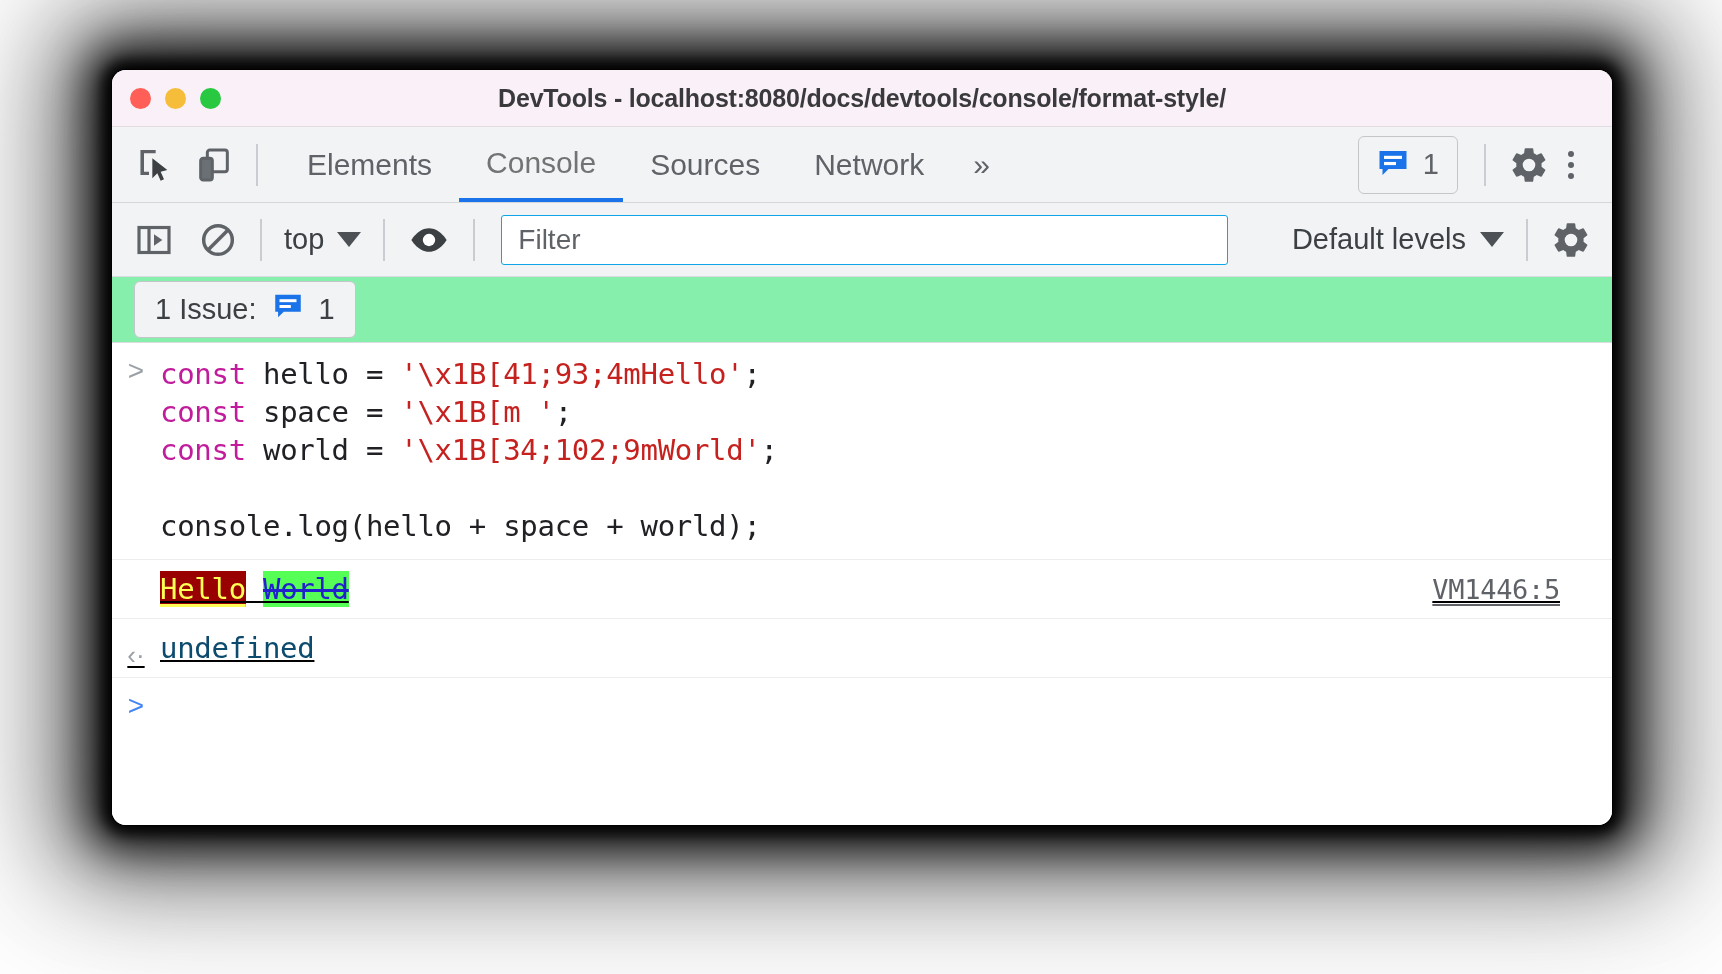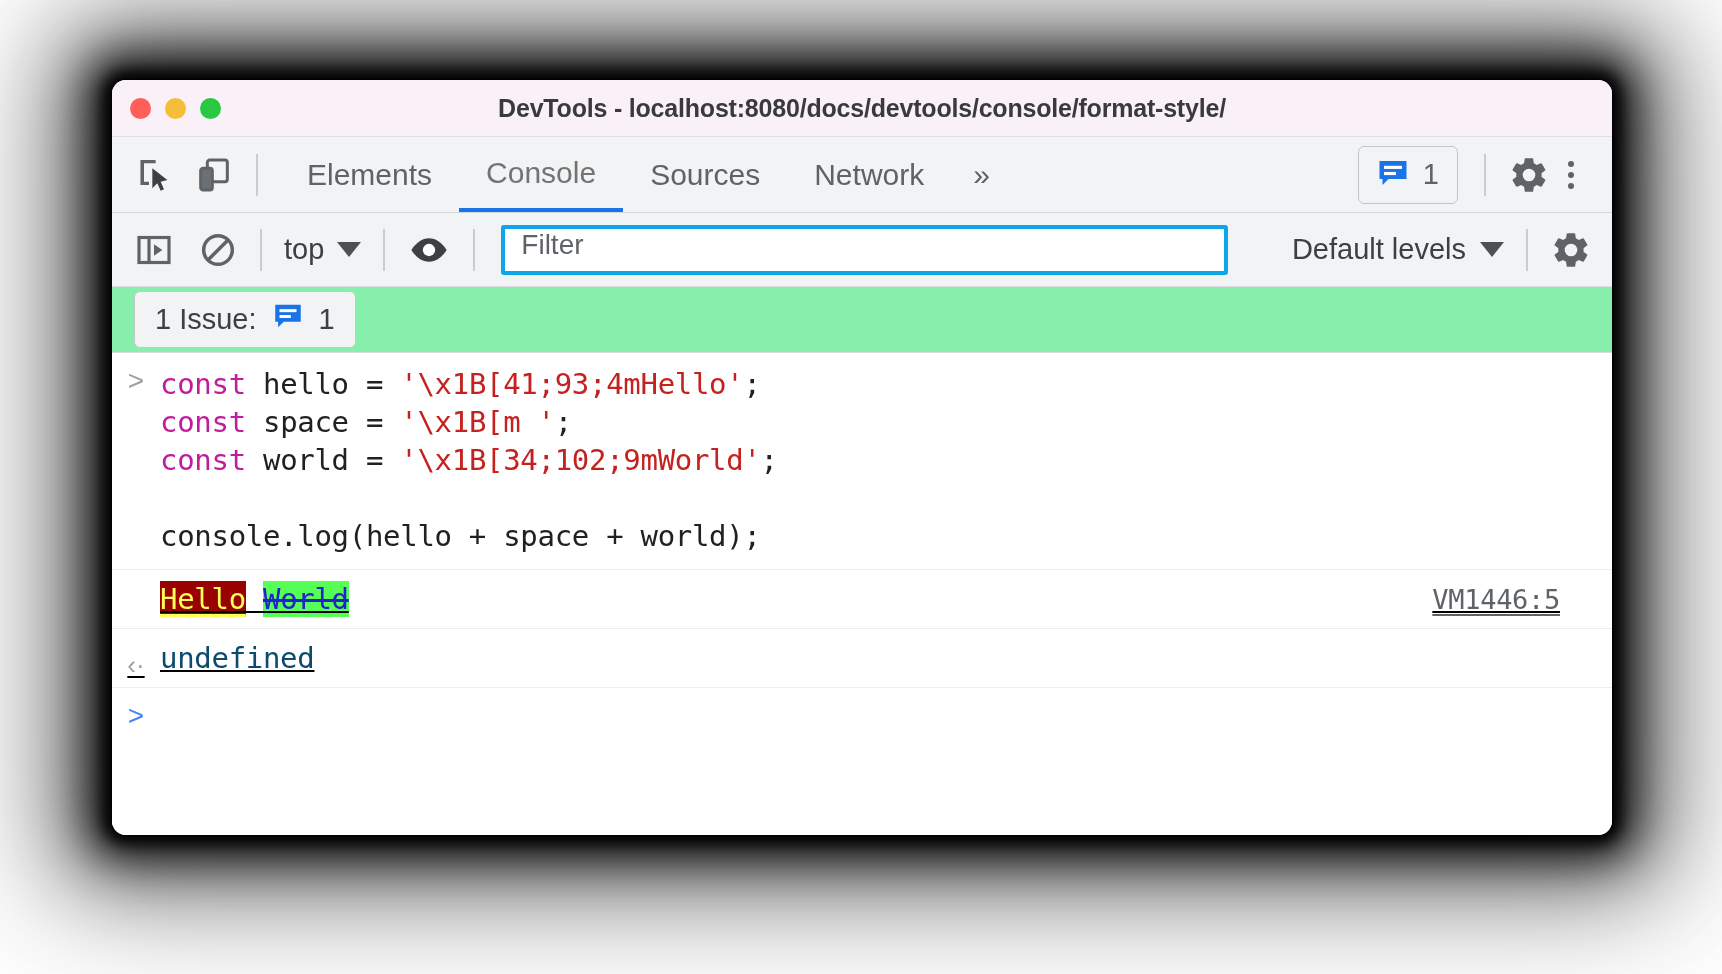--- a/index.html
+++ b/index.html
@@ -16,21 +16,21 @@
     position: relative;
     width: 1722px;
     height: 974px;
     background: #ffffff;
   }
 
   
   .window {
     position: absolute;
     left: 112px;
-    top: 80px;
+    top: 70px;
     width: 1500px;
     height: 755px;
     border-radius: 14px;
     background: #ffffff;
     box-shadow:
       0 0 0 1px rgba(0,0,0,0.85),
       0 0 14px 9px rgba(0,0,0,0.95),
       0 0 40px 24px rgba(0,0,0,0.78),
       0 0 85px 46px rgba(0,0,0,0.50),
       0 0 140px 70px rgba(0,0,0,0.26);
@@ -185,25 +185,25 @@
   .caret {
     width: 0; height: 0;
     border-left: 12px solid transparent;
     border-right: 12px solid transparent;
     border-top: 15px solid #4d5156;
   }
   .filter-input {
     flex: 1 1 auto;
     height: 50px;
     background: #ffffff;
-    border: 4px solid #0ea5e9;
+    border: 1px solid #0ea5e9;
     border-radius: 3px;
     margin: 0 20px 0 4px;
     display: flex;
-    align-items: flex-start;
+    align-items: center;
     padding: 0 16px;
     box-sizing: border-box;
     font-size: 28px;
     color: #5f6368;
     min-width: 0;
   }
   .filter-placeholder { color: #5f6368; }
 
   .levels {
     display: flex;

